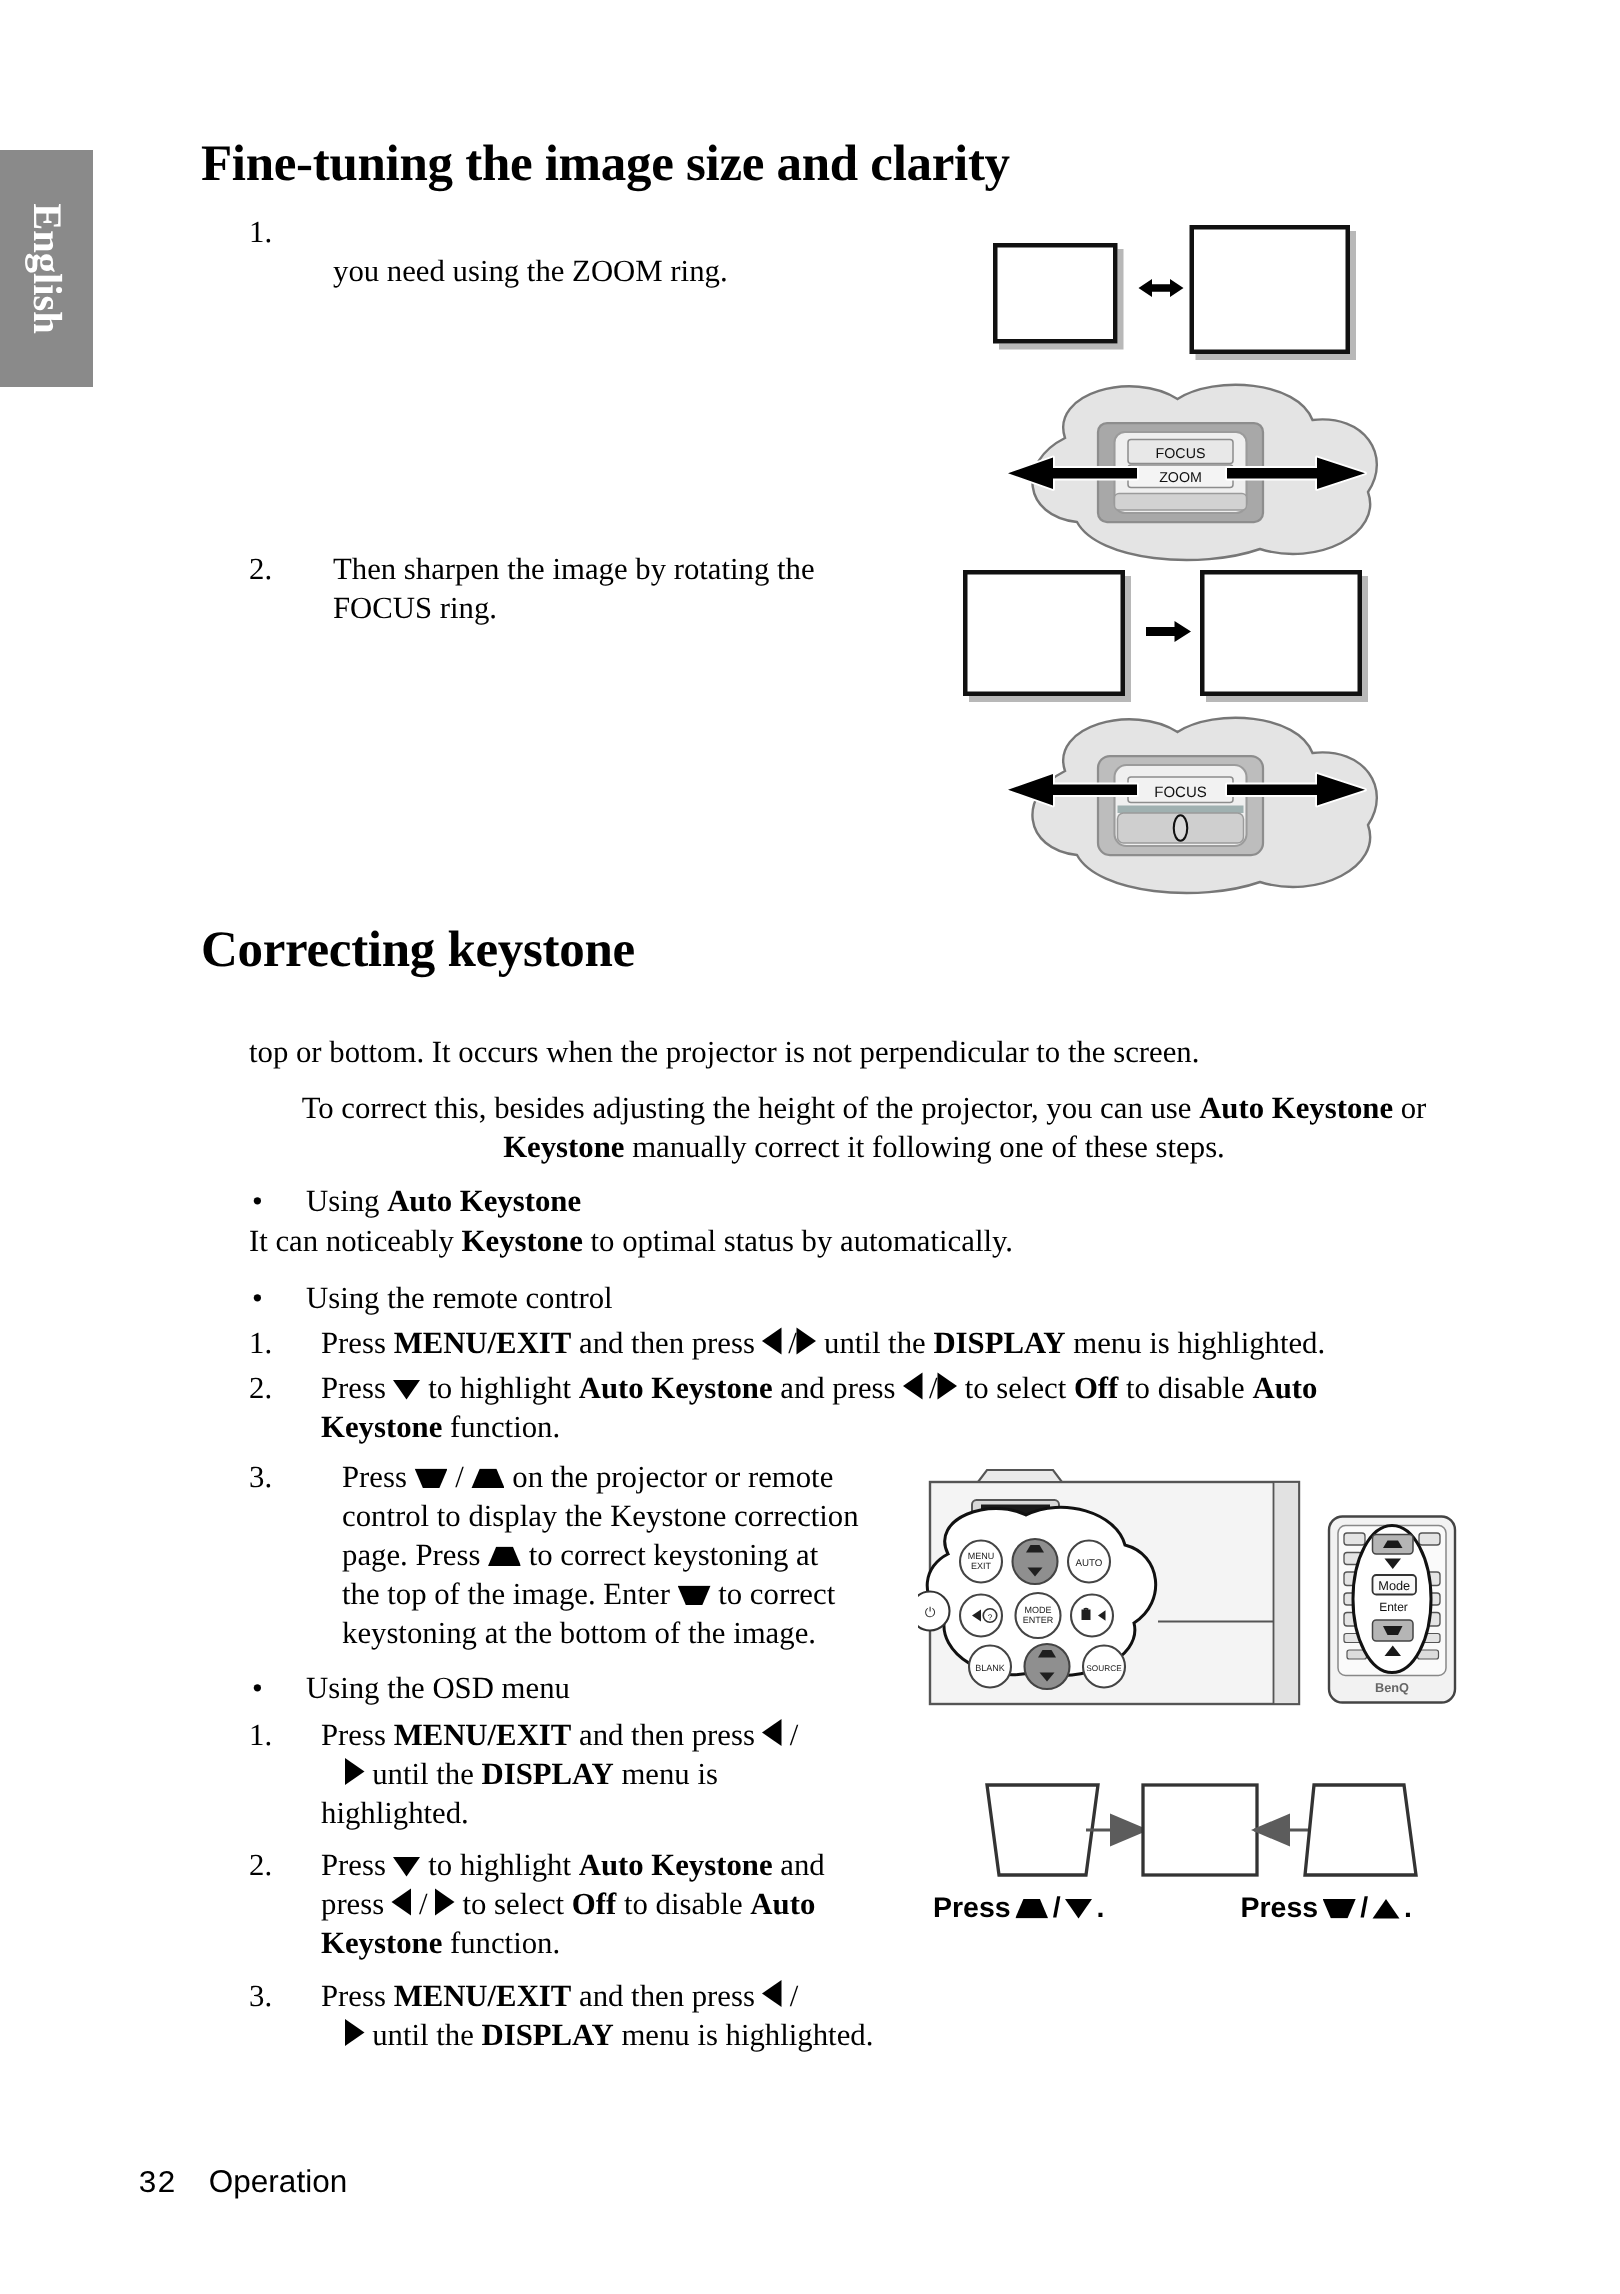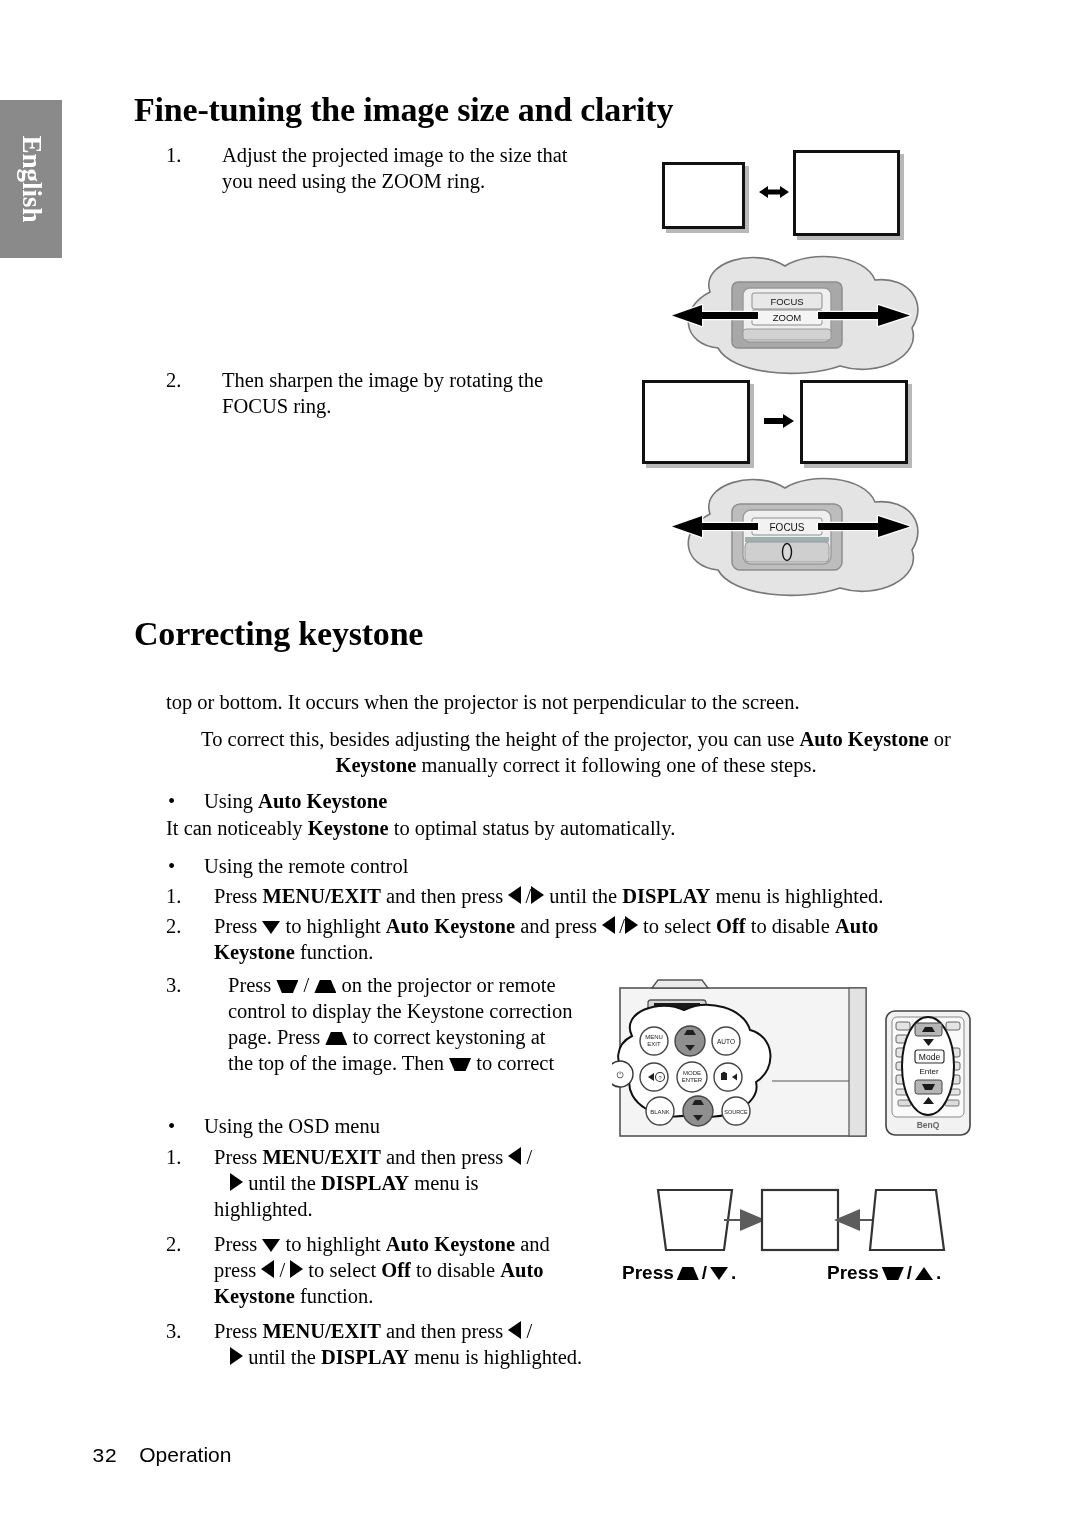--- a/index.html
+++ b/index.html
@@ -122,21 +122,21 @@
 <div class="page">
 
   <div class="lang-tab">
     <span class="lang-text">English</span>
   </div>
 
   <div class="h1" id="title-fine">Fine-tuning the image size and clarity</div>
 
   <div class="num" style="left:166px;top:142px;">1.</div>
   <div class="txt" style="left:222px;top:142px;width:400px;">
-    <span>Adjust the projected image to the size that</span><br>
+    <br>
     <span>you need using the ZOOM ring.</span>
   </div>
 
   <div>
     <div class="shadow-rect" style="left:666px;top:166px;width:83px;height:67px;"></div>
     <div class="rect" style="left:662px;top:162px;width:83px;height:67px;"></div>
 
     <svg class="arrow-h" style="left:757px;top:181px;" width="34" height="22" viewBox="0 0 34 22">
       <path d="M2 11 L11 5 L11 8.5 L23 8.5 L23 5 L32 11 L23 17 L23 13.5 L11 13.5 L11 17 Z" fill="#000"></path>
     </svg>
@@ -232,21 +232,22 @@
   <div class="txt" style="left:214px;top:913px;width:790px;">
     <span>Press </span><span class="gl tri-down"></span><span> to highlight </span><b>Auto Keystone</b><span> and press </span><span class="gl tri-left"></span><span> /</span><span class="gl tri-right"></span><span> to select </span><b>Off</b><span> to disable </span><b>Auto</b><br>
     <b>Keystone</b><span> function.</span>
   </div>
 
   <div class="num" style="left:166px;top:972px;">3.</div>
   <div class="txt" style="left:228px;top:972px;width:400px;">
     <span>Press </span><span class="gl trap-down"></span><span> / </span><span class="gl trap-up"></span><span> on the projector or remote</span><br>
     <span>control to display the Keystone correction</span><br>
     <span>page. Press </span><span class="gl trap-up"></span><span> to correct keystoning at</span><br>
-    <span>the top of the image. Then </span><span class="gl trap-down"></span><span> to correct</span><br>
+    <span>the top of the image. Enter </span><span class="gl trap-down"></span><span> to correct</span><br>
+    <span>keystoning at the bottom of the image.</span>
   </div>
 
   <div class="bullet" style="left:168px;top:1113px;">•</div>
   <div class="txt" style="left:204px;top:1113px;">Using the OSD menu</div>
 
   <div class="num" style="left:166px;top:1144px;">1.</div>
   <div class="txt" style="left:214px;top:1144px;width:400px;">
     <span>Press </span><b>MENU/EXIT</b><span> and then press </span><span class="gl tri-left"></span><span> /</span><br>
     <span style="display:inline-block;width:16px;"></span><span class="gl tri-right"></span><span> until the </span><b>DISPLAY</b><span> menu is</span><br>
     <span>highlighted.</span>

